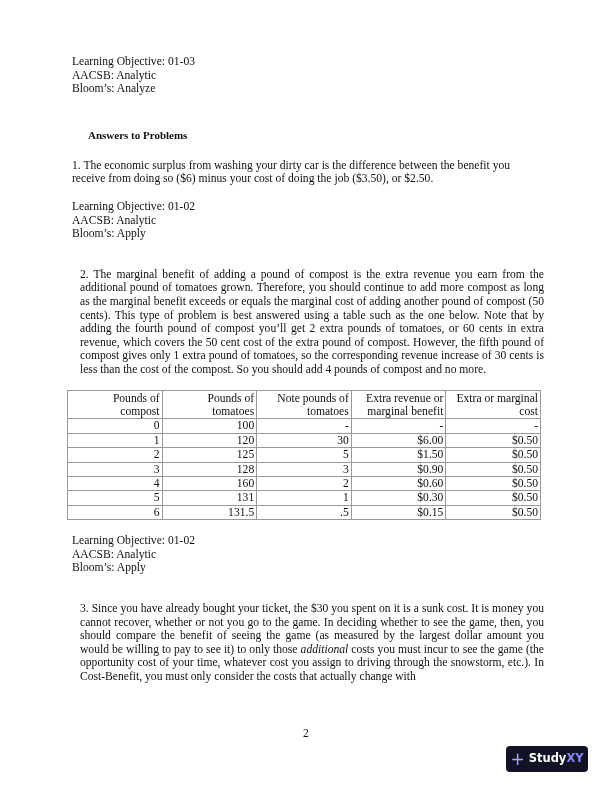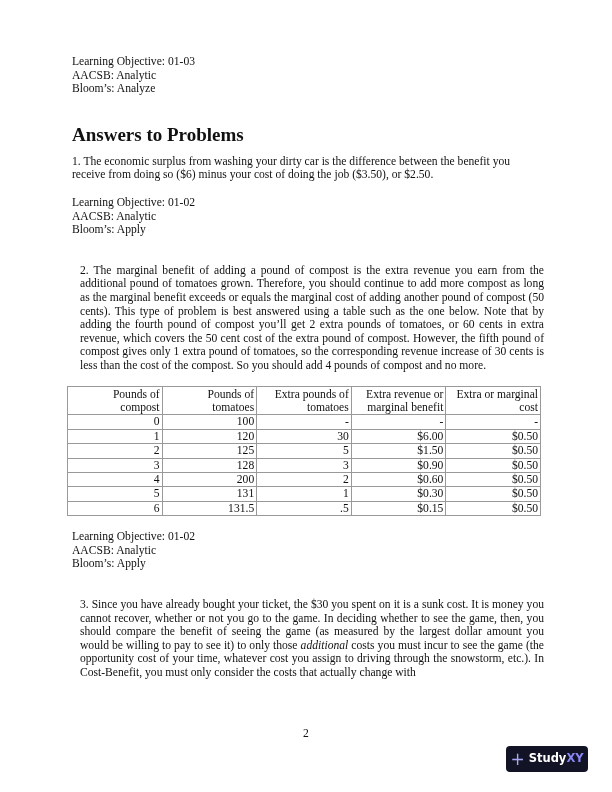--- a/index.html
+++ b/index.html
@@ -4,22 +4,22 @@
 <style>
   html, body { margin:0; padding:0; }
   body {
     width:612px; height:792px; background:#ffffff; position:relative; overflow:hidden;
     font-family:"Liberation Serif", "DejaVu Serif", serif; color:#111; font-size:11.6px; line-height:13.6px;
   }
   .page { position:absolute; left:72px; top:55px; width:472px; }
   .block { margin:0; }
   .meta div { white-space:nowrap; }
   h2 {
-    font-family:"Liberation Serif", serif; font-weight:bold; font-size:19px;
-    margin:0; line-height:16px;
+    font-family:"Liberation Serif", serif; font-weight:bold; font-size:11px;
+    margin:16px; line-height:16px;
   }
   p { margin:0; }
   .justify { text-align:justify;margin-left:8px; }
   table {
     border-collapse:collapse; width:474px; margin-left:-5px;
     font-size:11.6px; line-height:13.4px;
   }
   td, th {
     border:1px solid #999; text-align:right; font-weight:normal; padding:0 2px;
   }
@@ -54,21 +54,21 @@
     <div>Bloom’s: Apply</div>
   </div>
 
   <p class="justify" style="margin-top:27px;">2.   The marginal benefit of adding a pound of compost is the extra revenue you earn from the additional pound of tomatoes grown.  Therefore, you should continue to add more compost as long as the marginal benefit exceeds or equals the marginal cost of adding another pound of compost (50 cents). This type of problem is best answered using a table such as the one below. Note that by adding the fourth pound of compost you’ll get 2 extra pounds of tomatoes, or 60 cents in extra revenue, which covers the 50 cent cost of the extra pound of compost.  However, the fifth pound of compost gives only 1 extra pound of tomatoes, so the corresponding revenue increase of 30 cents is less than the cost of the compost.  So you should add 4 pounds of compost and no more.</p>
 
   <table style="margin-top:13px;">
     <thead>
       <tr>
         <th style="width:20%;"><span>Pounds of</span><br><span>compost</span></th>
         <th style="width:20%;"><span>Pounds of</span><br><span>tomatoes</span></th>
-        <th style="width:20%;"><span>Extra pounds of</span><br><span>tomatoes</span></th>
+        <th style="width:20%;"><span>Note pounds of</span><br><span>tomatoes</span></th>
         <th style="width:20%;"><span>Extra revenue or</span><br><span>marginal benefit</span></th>
         <th style="width:20%;"><span>Extra or marginal</span><br><span>cost</span></th>
       </tr>
     </thead>
     <tbody>
       <tr>
         <td>0</td>
         <td>100</td>
         <td>-</td>
         <td>-</td>
@@ -90,21 +90,21 @@
       </tr>
       <tr>
         <td>3</td>
         <td>128</td>
         <td>3</td>
         <td>$0.90</td>
         <td>$0.50</td>
       </tr>
       <tr>
         <td>4</td>
-        <td>200</td>
+        <td>160</td>
         <td>2</td>
         <td>$0.60</td>
         <td>$0.50</td>
       </tr>
       <tr>
         <td>5</td>
         <td>131</td>
         <td>1</td>
         <td>$0.30</td>
         <td>$0.50</td>

